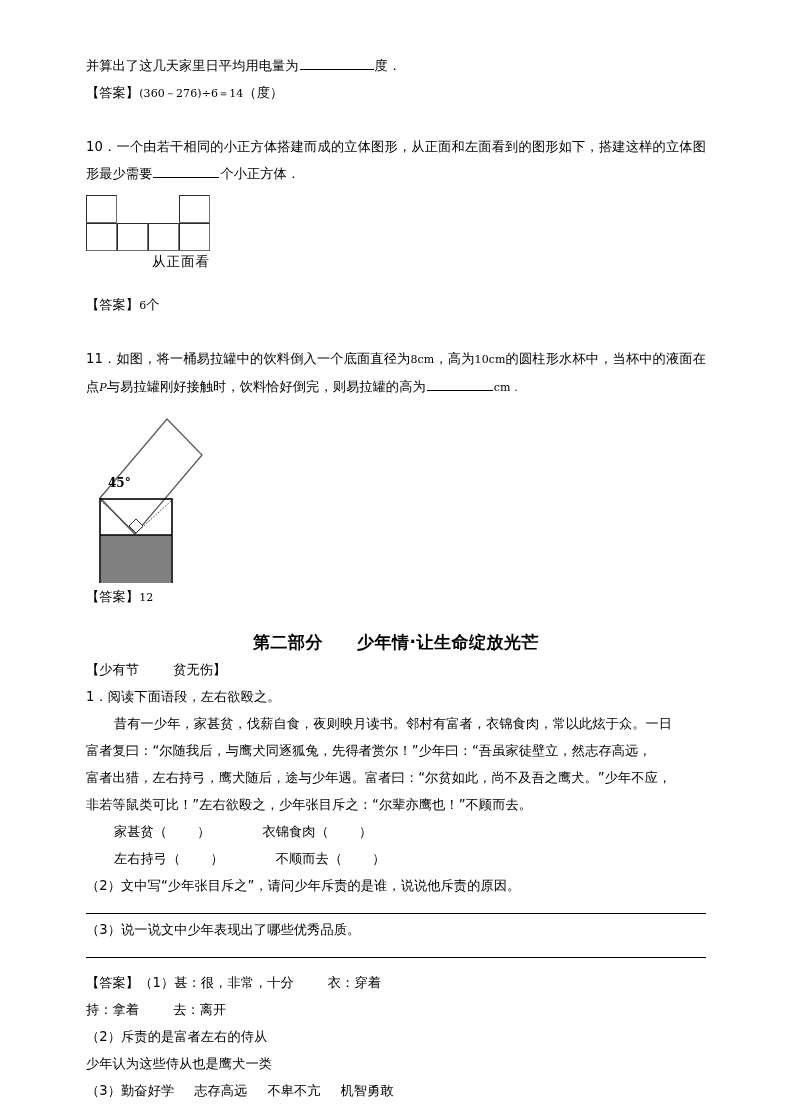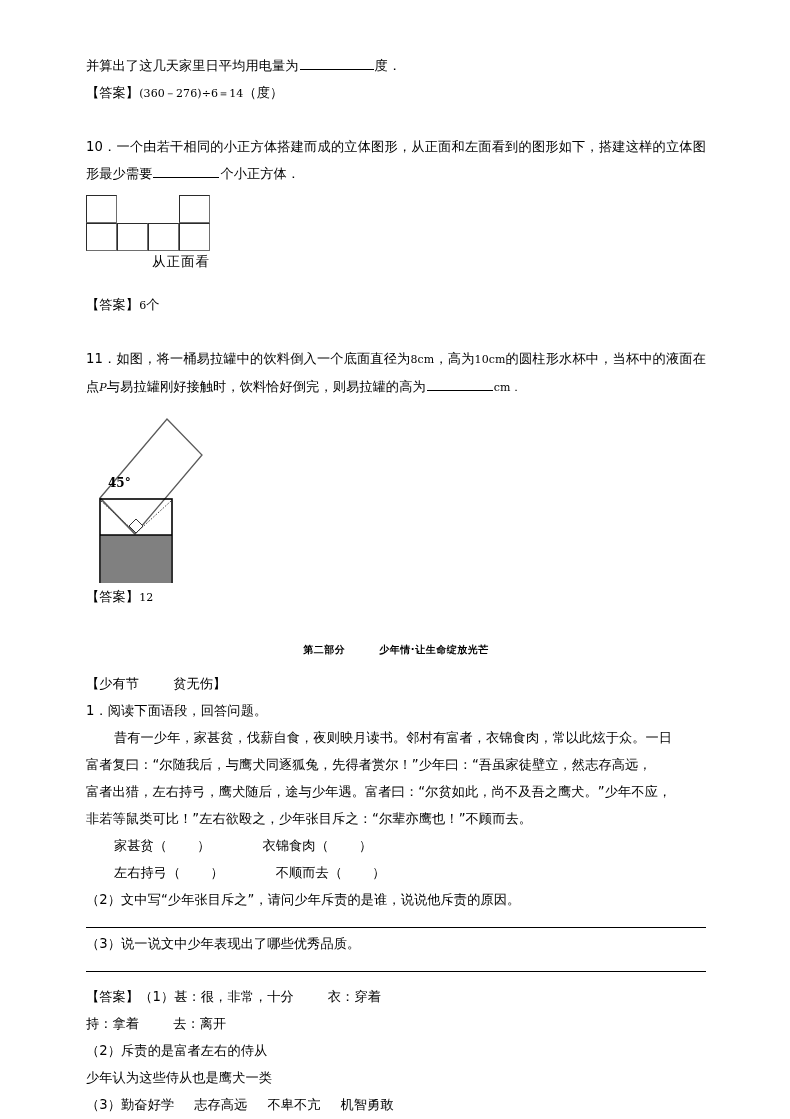--- a/index.html
+++ b/index.html
@@ -106,23 +106,23 @@
     font-family: "DejaVu Serif", "Liberation Serif", serif;
     font-weight: bold;
     font-size: 12px;
     white-space: nowrap;
   }
 
   
   .section-head {
     text-align: center;
     font-weight: bold;
-    font-size: 10px;
+    font-size: 17px;
     letter-spacing: 0.5px;
-    margin: 7px;
+    margin: 0;
     line-height: 27px;
   }
   .sect-gapchars { display: inline-block; width: 34px; }
 
   
   .rule {
     border: 0;
     border-top: 1.3px solid #000;
     margin: 0;
     width: 100%;
@@ -198,21 +198,21 @@
   </div>
 
   <p class="line"><span class="ans-label">【答案】</span><span class="mathbold">12</span></p>
 
   <div class="gap-md"></div>
 
   <p class="section-head"><span>第二部分</span><span class="sect-gapchars"></span><span>少年情·让生命绽放光芒</span></p>
 
   <p class="line">【<span>少有节</span><span class="sp-mid"></span><span>贫无伤</span>】</p>
 
-  <p class="line"><span>1．</span><span>阅读下面语段，回答问题。</span></p>
+  <p class="line"><span>1．</span><span>阅读下面语段，左右欲殴之。</span></p>
 
   <p class="line indent2">昔有一少年，家甚贫，伐薪自食，夜则映月读书。邻村有富者，衣锦食肉，常以此炫于众。一日</p>
   <p class="line">富者复曰：“尔随我后，与鹰犬同逐狐兔，先得者赏尔！”少年曰：“吾虽家徒壁立，然志存高远，</p>
   <p class="line">富者出猎，左右持弓，鹰犬随后，途与少年遇。富者曰：“尔贫如此，尚不及吾之鹰犬。”少年不应，</p>
   <p class="line">非若等鼠类可比！”左右欲殴之，少年张目斥之：“尔辈亦鹰也！”不顾而去。</p>
 
 
   <p class="line indent2"><span>家甚贫（</span><span class="paren-blank"></span><span>）</span><span class="sp-wide"></span><span>衣锦食肉（</span><span class="paren-blank"></span><span>）</span></p>
 
   <p class="line indent2"><span>左右持弓（</span><span class="paren-blank"></span><span>）</span><span class="sp-wide"></span><span>不顺而去（</span><span class="paren-blank"></span><span>）</span></p>

